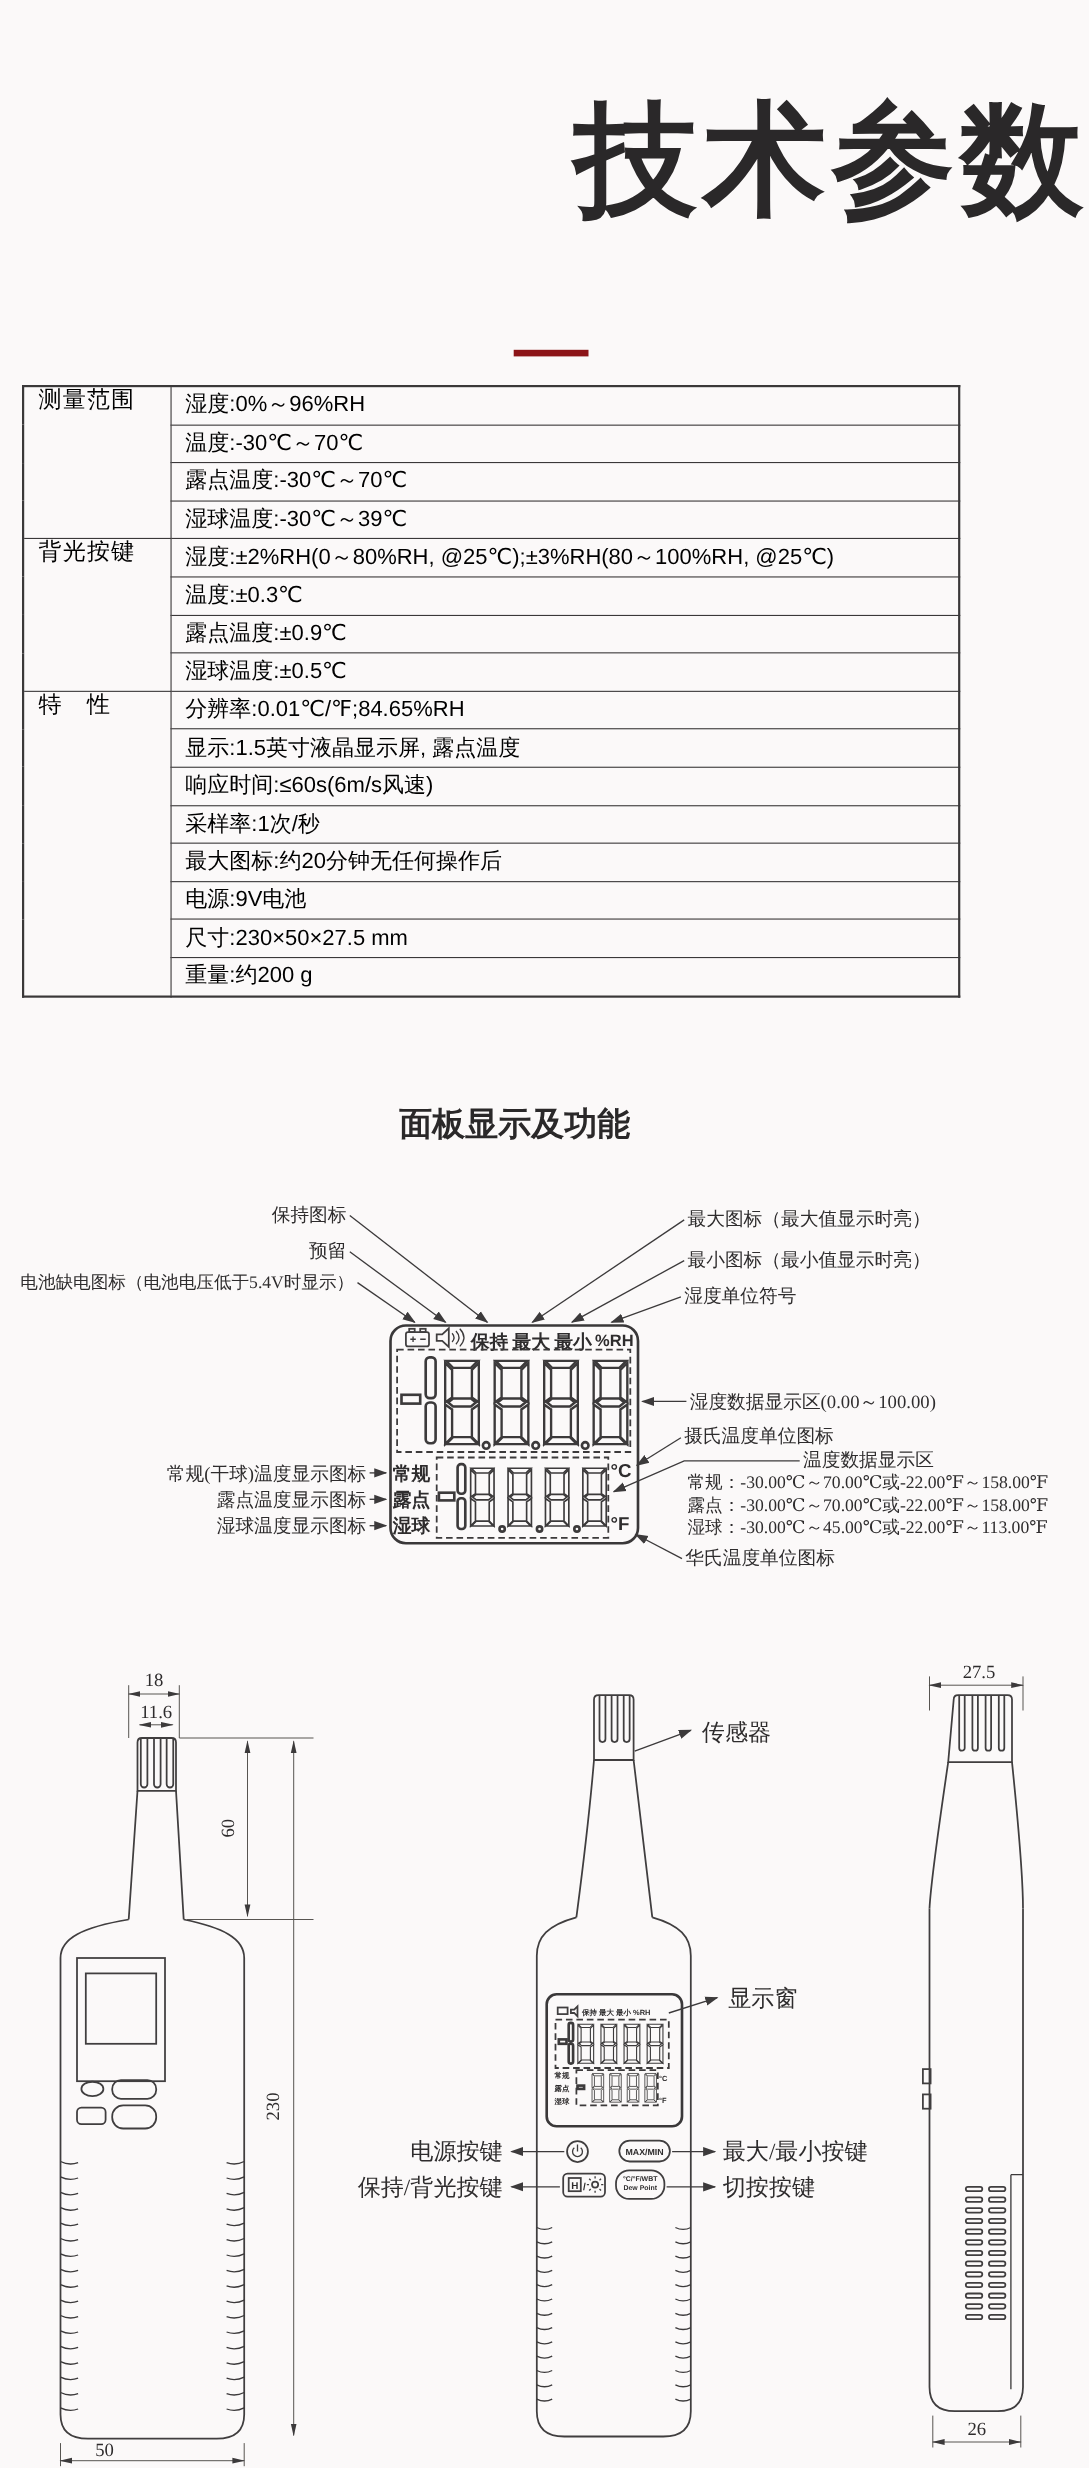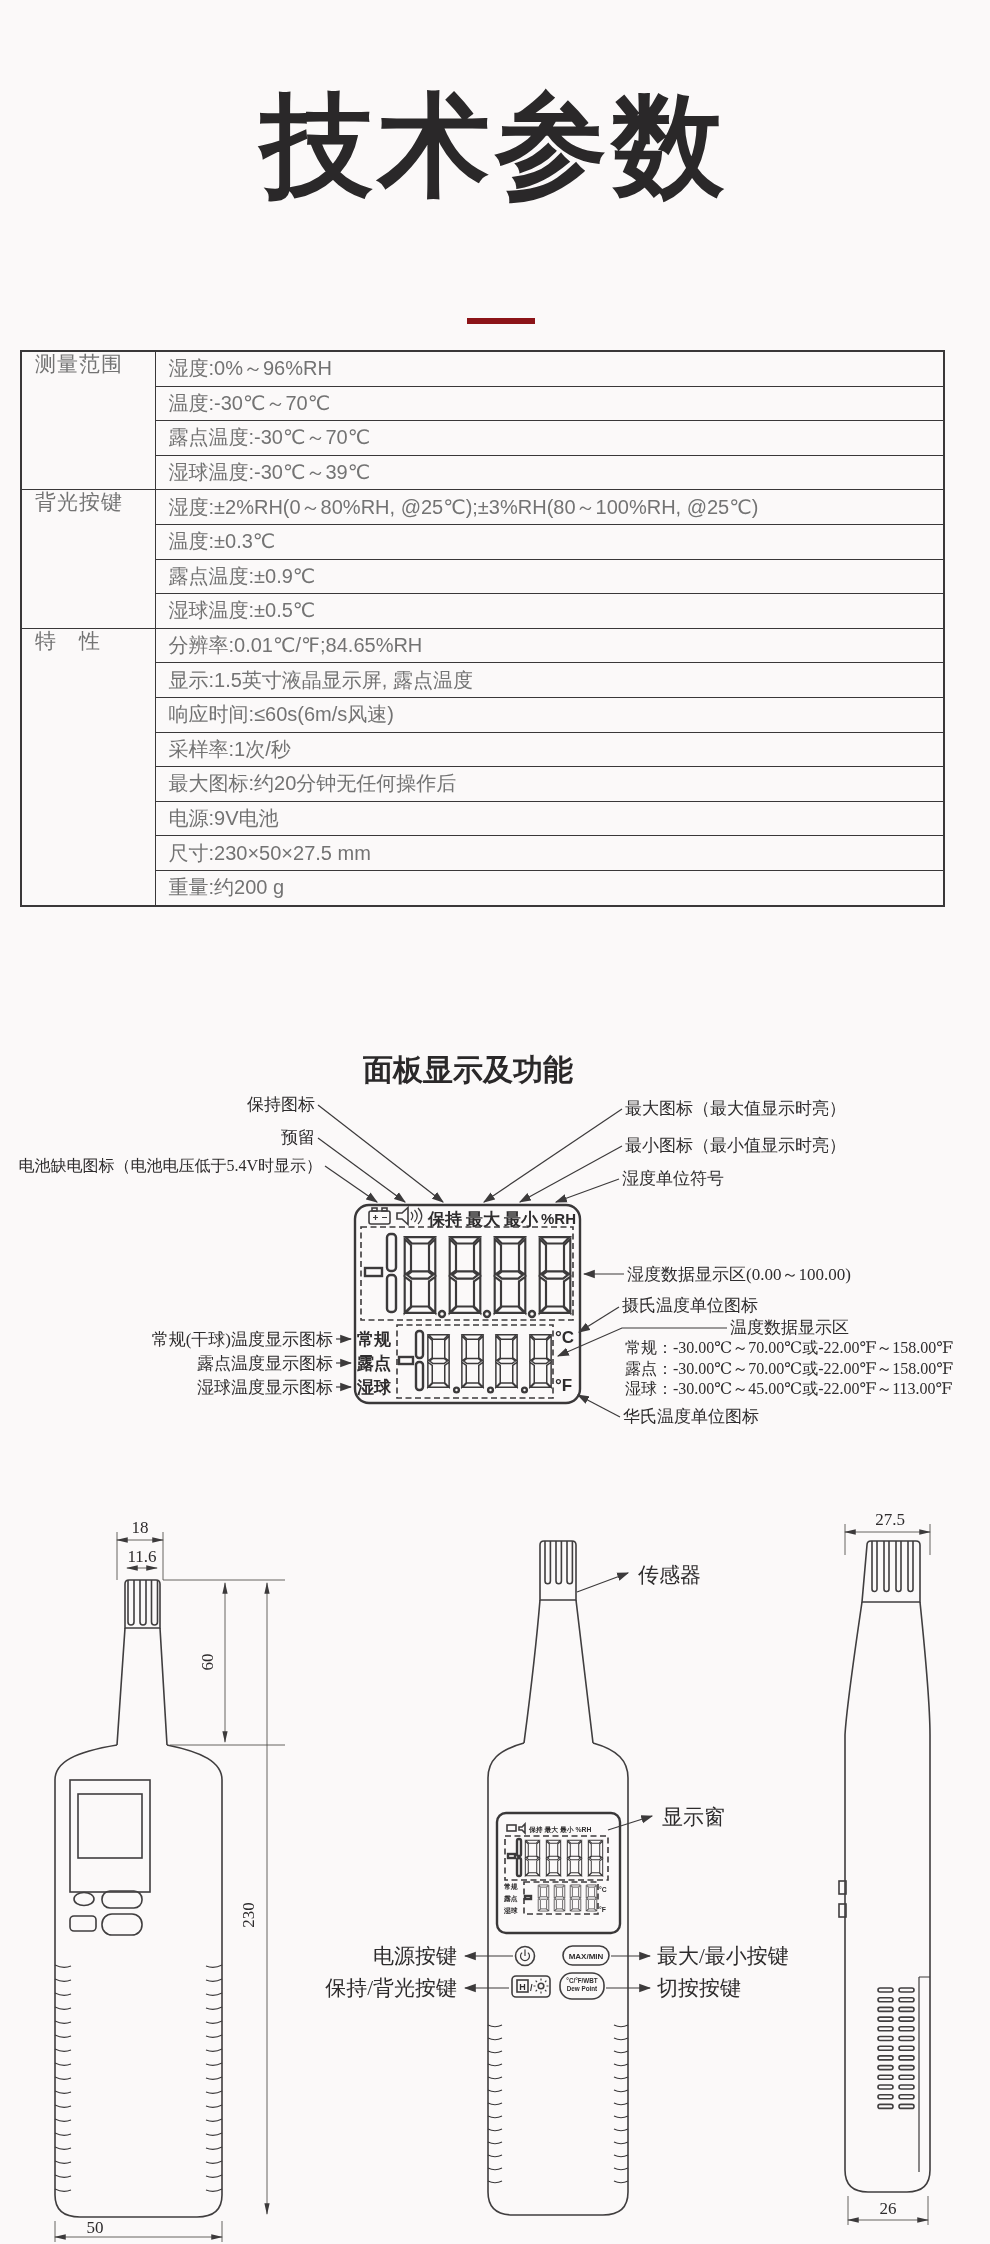--- a/index.html
+++ b/index.html
@@ -1,27 +1,27 @@
 <!DOCTYPE html>
 <html><head>
 <meta charset="utf-8">
 <style>
   html,body{margin:0;padding:0;background:#e8e8e8;}
   .page{position:relative;width:990px;height:2244px;background:#fbf9f9;overflow:hidden;
         font-family:"Liberation Sans","DejaVu Sans",sans-serif;color:#2e2c2d;}
-  .title{position:absolute;top:76px;left:0;width:990px;text-align:center;
+  .title{position:absolute;top:76px;left:0;width:990px;text-align:right;
          font-size:112px;font-weight:900;letter-spacing:5px;color:#2a2829;line-height:1.25;}
   .redline{position:absolute;left:467px;top:318px;width:68px;height:6px;background:#8c1418;}
-  table.spec{position:absolute;left:20px;top:350px;width:925px;border-collapse:collapse;
-             table-layout:fixed;font-size:20px;color:#737373;border:2.5px solid #3a3839;}
+  table.spec{position:absolute;left:20px;top:350px;width:853px;border-collapse:collapse;
+             table-layout:fixed;font-size:20px;color:#000000;border:2.5px solid #3a3839;}
   table.spec td{border:1.6px solid #3a3839;height:33.6px;padding:0 4px 0 13px;
                 line-height:1.15;white-space:nowrap;overflow:hidden;}
   td.glabel{vertical-align:top;padding-top:5px;font-size:21px;letter-spacing:1px;}
   .sect{position:absolute;top:1002px;left:0;width:936px;text-align:center;
-        font-size:30px;font-weight:bold;color:#2a2829;margin-top:48px;}
+        font-size:30px;font-weight:bold;color:#2a2829;}
   svg.layer{position:absolute;left:0;}
   .lcdsvg{top:1060px;} .devsvg{top:1480px;}
   .ln{stroke:#3c3a3b;stroke-width:1.2;fill:none;}
   .thin{stroke:#55534f;stroke-width:0.9;fill:none;}
   .draw{stroke:#403e3f;stroke-width:1.6;fill:none;}
   .draw2{stroke:#3a3839;stroke-width:2.4;fill:none;}
   .dash{stroke:#3c3a3b;stroke-width:1.6;fill:none;stroke-dasharray:6 3.5;}
   .seg{stroke:#3c3a3b;stroke-width:2.4;fill:none;}
   text{fill:#2e2c2d;}
   .ann{font-family:"Liberation Serif","DejaVu Serif",serif;font-size:17px;}

